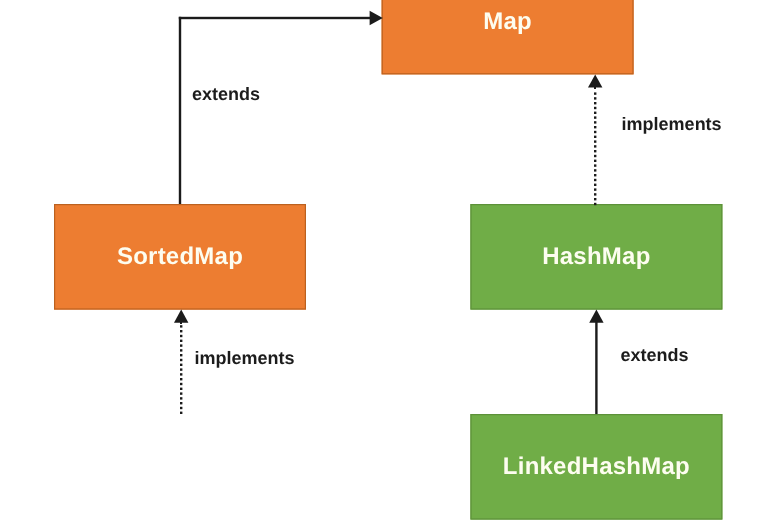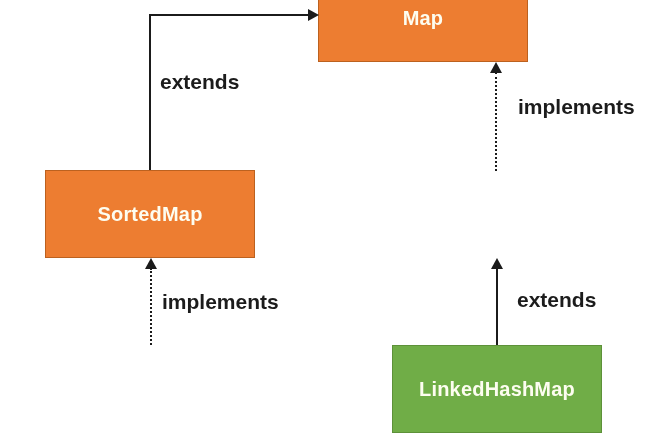--- a/index.html
+++ b/index.html
@@ -66,38 +66,41 @@
     border-left: 6px solid transparent;
     border-right: 6px solid transparent;
   }
   .arrow-up-map      { left: 490px; top: 62px; }
   .arrow-up-sorted   { left: 145px; top: 258px; }
   .arrow-up-hashmap  { left: 491px; top: 258px; }
 
   .edge-label {
     position: absolute;
     color: var(--label-text);
-    font-size: 21px;
+    font-size: 15px;
     white-space: nowrap;
   }
   .lbl-extends-left     { left: 160px; top: 70px; }
   .lbl-implements-right { left: 518px; top: 95px; }
   .lbl-implements-left  { left: 162px; top: 290px; }
   .lbl-extends-right    { left: 517px; top: 288px; }
 </style>
 </head>
 <body>
 
 <div class="canvas">
 
   <div class="node orange node-map">
     <span>Map</span>
   </div>
   <div class="node orange node-sortedmap">
     <span>SortedMap</span>
+  </div>
+  <div class="node green node-hashmap">
+    <span>HashMap</span>
   </div>
   <div class="node green node-linkedhashmap">
     <span>LinkedHashMap</span>
   </div>
 
   <div class="line line-v-elbow"></div>
   <div class="line line-h-elbow"></div>
   <div class="arrowhead arrow-right"></div>
   <span class="edge-label lbl-extends-left">extends</span>
 

